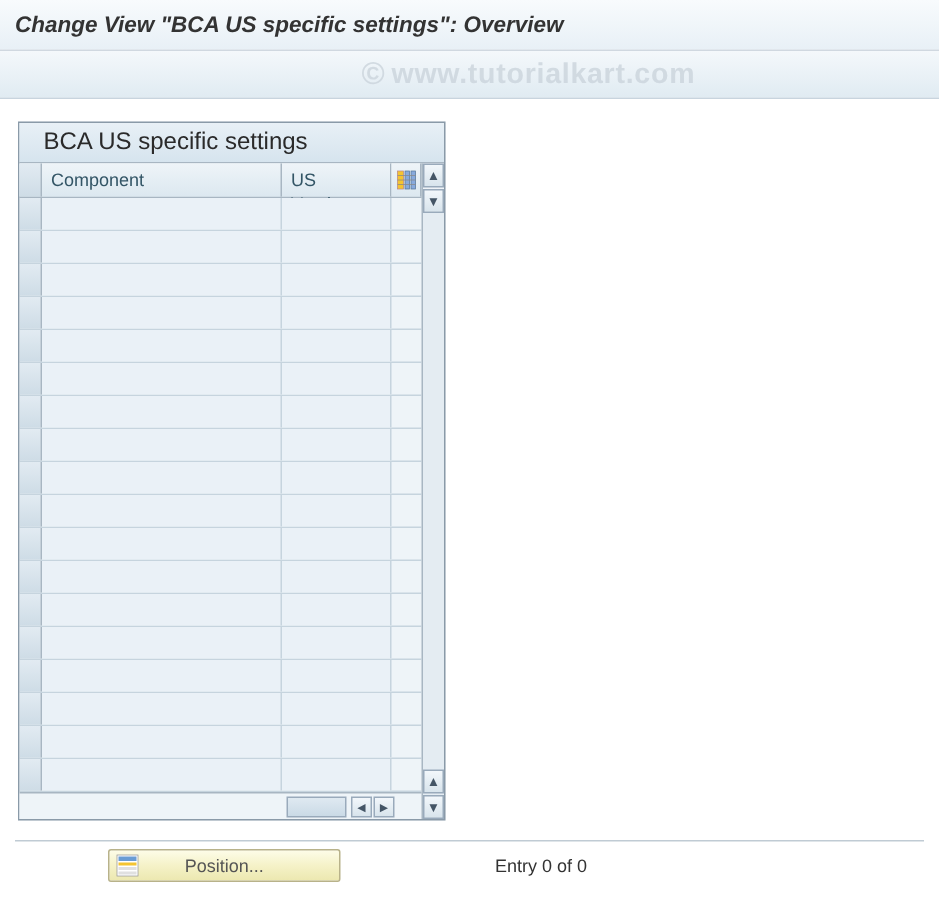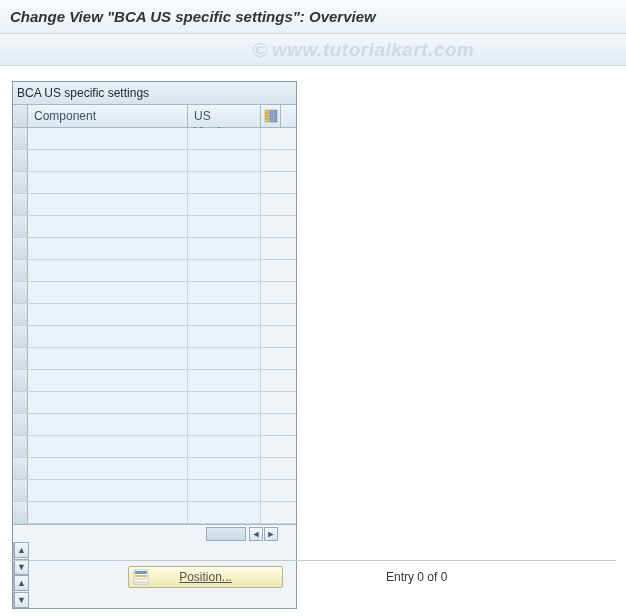--- a/index.html
+++ b/index.html
@@ -22,54 +22,52 @@
       color: #333;
     }
     .toolbar {
       background: linear-gradient(to bottom, #f4f8fb 0%, #e0ebf2 100%);
       height: 32px;
       border-bottom: 1px solid #c8d4de;
     }
     .watermark {
       position: absolute;
       top: 38px;
-      left: 252px;
+      left: 241px;
       color: rgba(200, 210, 218, 0.75);
       font-size: 19px;
       font-weight: bold;
       z-index: 100;
       pointer-events: none;
       letter-spacing: 0.5px;
-      font-style: italic;
     }
     .watermark .copy {
       display: inline-block;
       font-size: 21px;
       vertical-align: -1px;
       margin-right: 4px;
     }
     .content-area {
       padding: 15px 12px;
       position: relative;
     }
     .table-container {
       width: 285px;
       border: 1px solid #8a9aa8;
       background: #eef4f8;
     }
     .table-title {
       background: linear-gradient(to bottom, #e8f0f6 0%, #d6e4ee 100%);
-      padding: 4px 4px;
-      font-size: 12px;
+      padding: 4px 16px;
+      font-size: 16px;
       color: #2a2a2a;
       border-bottom: 1px solid #a8b6c2;
     }
     .grid-wrap {
       display: flex;
-      flex-direction: column;
     }
     .grid-main {
       flex: 1;
     }
     .grid-header-row {
       display: flex;
       background: linear-gradient(to bottom, #eef4f8 0%, #dce8f0 100%);
       border-bottom: 1px solid #a8b6c2;
     }
     .row-selector-head {
@@ -181,34 +179,33 @@
       padding: 0 12px;
     }
     .divider-line {
       position: absolute;
       bottom: 55px;
       left: 10px;
       right: 10px;
       border-top: 1px solid #c0cbd4;
     }
     .position-button {
-      margin-left: 116px;
+      margin-left: 60px;
       display: flex;
       align-items: center;
       background: linear-gradient(to bottom, #fdfce8 0%, #f5f2c8 50%, #ece8b0 100%);
       border: 1px solid #b8b28a;
       border-radius: 2px;
       padding: 2px 6px;
       height: 22px;
       width: 155px;
       font-size: 12px;
       color: #555;
       justify-content: center;
       position: relative;
-      text-decoration: underline;
     }
     .position-button .pos-icon {
       position: absolute;
       left: 4px;
       top: 2px;
     }
     .entry-text {
       margin-left: 103px;
       font-size: 12px;
       color: #333;

